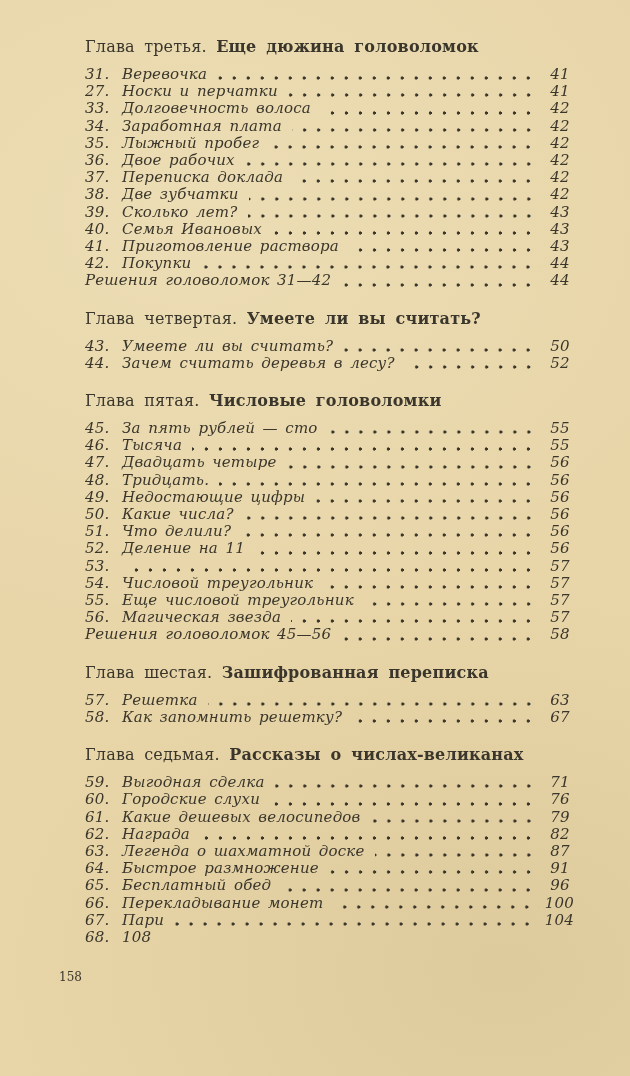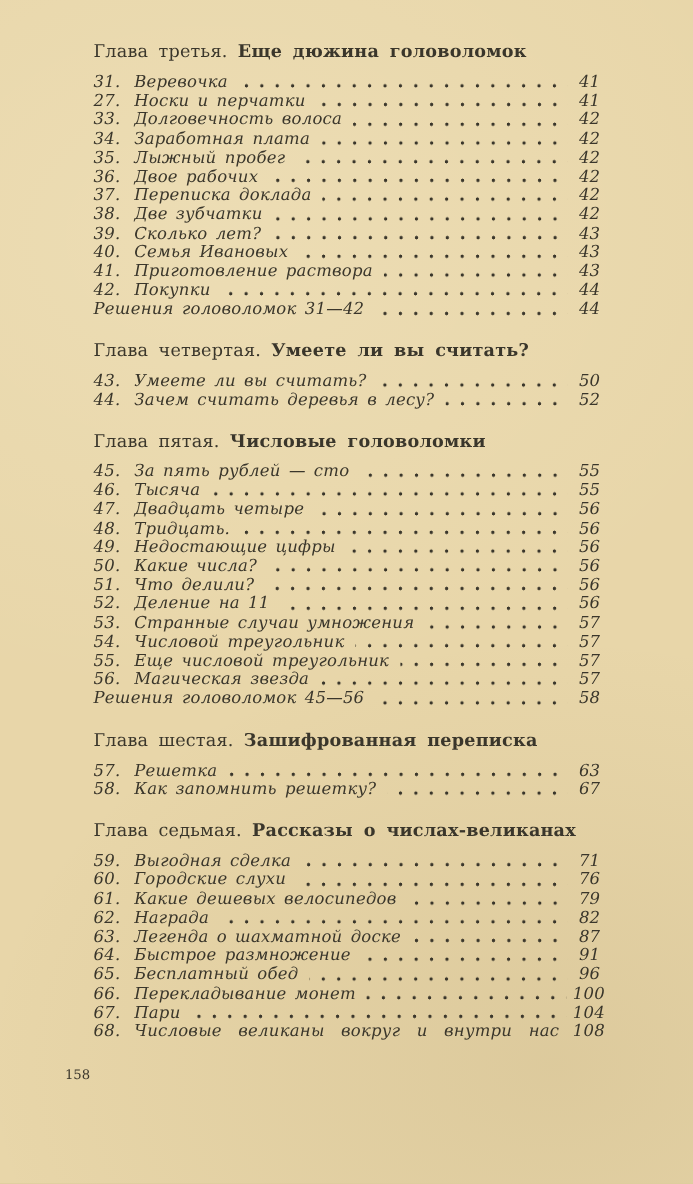--- a/index.html
+++ b/index.html
@@ -15,21 +15,21 @@
   .book-page {
     position: relative;
     width: 630px;
     height: 1076px;
     overflow: hidden;
     background:
       radial-gradient(ellipse 900px 700px at 30% 20%, rgba(255,248,225,0.20), rgba(0,0,0,0) 60%),
       radial-gradient(ellipse 800px 600px at 80% 90%, rgba(120,95,45,0.10), rgba(0,0,0,0) 65%),
       var(--paper);
     color: var(--ink);
-    padding: 38px 80px 0 85px;
+    padding: 38px 56px 0 85px;
   }
   .toc-section { margin-top: 20px; }
   .toc-section:first-child { margin-top: 0; }
   .heading {
     font-size: 16px;
     line-height: 18px;
     margin-bottom: 10px;
     word-spacing: 4px;
     letter-spacing: 0.2px;
     white-space: nowrap;
@@ -217,21 +217,20 @@
           <span class="page">56</span>
         </div>
         <div class="entry">
           <span class="num">52.</span>
           <span class="entry-title">Деление на 11</span>
           <span class="leader"></span>
           <span class="page">56</span>
         </div>
         <div class="entry">
           <span class="num">53.</span>
-          <span class="entry-title">Странные случаи умножения</span>
           <span class="leader"></span>
           <span class="page">57</span>
         </div>
         <div class="entry">
           <span class="num">54.</span>
           <span class="entry-title">Числовой треугольник</span>
           <span class="leader"></span>
           <span class="page">57</span>
         </div>
         <div class="entry">
@@ -318,19 +317,18 @@
           <span class="page">100</span>
         </div>
         <div class="entry">
           <span class="num">67.</span>
           <span class="entry-title">Пари</span>
           <span class="leader"></span>
           <span class="page">104</span>
         </div>
         <div class="entry no-leader">
           <span class="num">68.</span>
-          <span class="entry-title">Числовые великаны вокруг и внутри нас</span>
           <span class="page">108</span>
         </div>
       </div>
     </div>
   <div class="footer">158</div>
 </div>
 
 </body></html>

